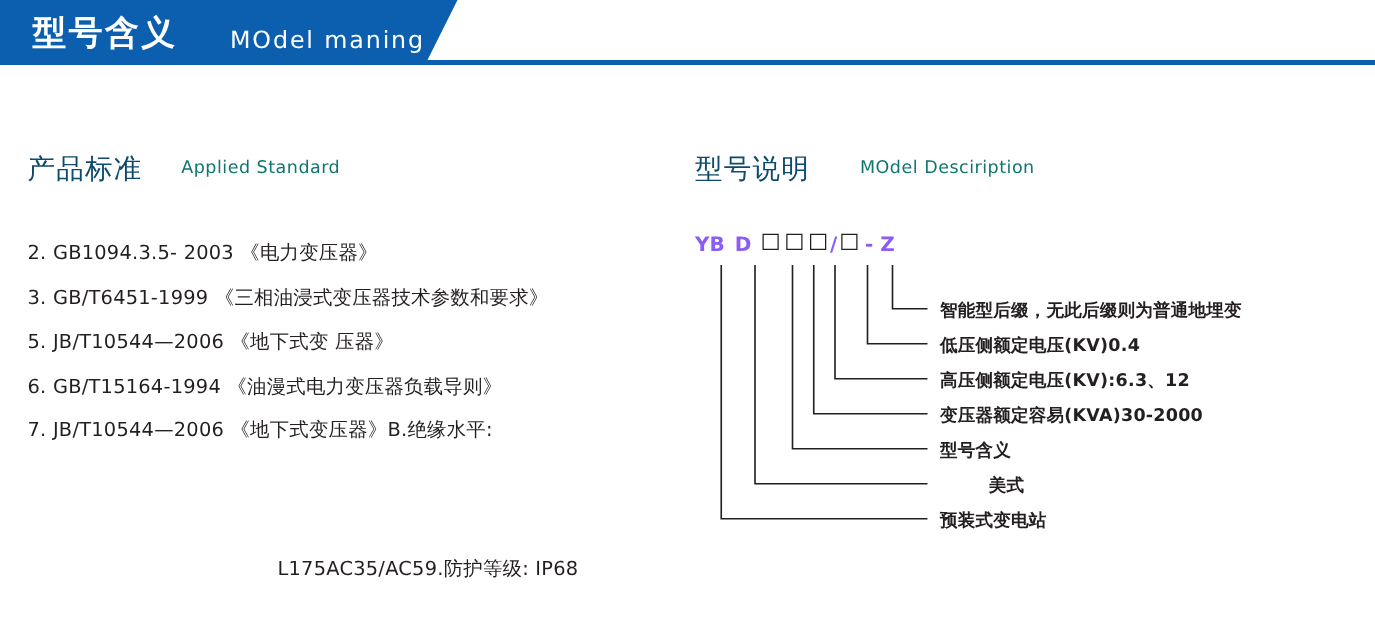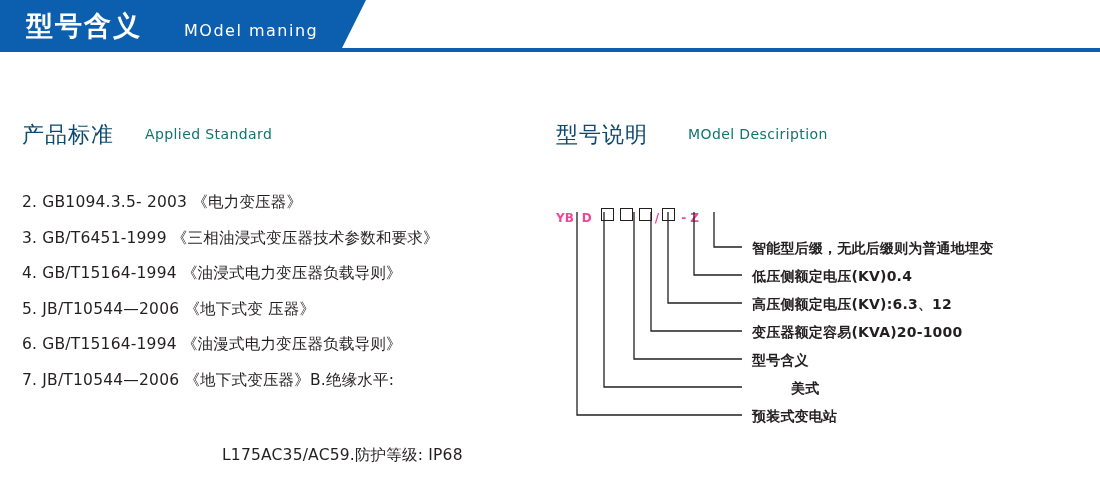--- a/index.html
+++ b/index.html
@@ -28,21 +28,21 @@
     position:absolute;left:0;top:48px;width:1100px;height:4px;
     background:#0b5fae;
   }
   #banner-title-cn{
     position:absolute;left:26px;top:8px;
     color:#ffffff;font-size:27px;font-weight:bold;letter-spacing:2px;
     font-family:"DejaVu Sans", sans-serif;
   }
   #banner-title-en{
     position:absolute;left:184px;top:21px;
-    color:#ffffff;font-size:16px;letter-spacing:1.5px;
+    color:#ffffff;font-size:19px;letter-spacing:1.5px;
     font-family:"DejaVu Sans", sans-serif;
   }
   
   .sec-cn{
     position:absolute;
     color:#0c4a6e;font-size:22px;font-weight:normal;letter-spacing:1px;
   }
   .sec-en{
     position:absolute;
     color:#0f766e;font-size:14px;letter-spacing:.4px;
@@ -60,22 +60,22 @@
     font-size:15.5px;color:#231f20;margin-bottom:14.5px;white-space:nowrap;
     letter-spacing:.2px;
   }
   #std-cont{
     position:absolute;left:222px;top:445px;
     font-size:15.5px;color:#231f20;white-space:nowrap;letter-spacing:.2px;text-align:right;
   }
 
   
   #code-row{
-    position:absolute;left:556px;top:208px;
-    font-size:12px;color:#ec4899;font-weight:bold;
+    position:absolute;left:556px;top:186px;
+    font-size:16px;color:#8b5cf6;font-weight:bold;
     letter-spacing:0;white-space:nowrap;
   }
   #code-row span{display:inline-block;}
   .codebox{
     width:11px;height:11px;border:1.4px solid #231f20;
     display:inline-block;margin:0 3px;vertical-align:1px;
   }
 
   
   #leaders{position:absolute;left:0;top:0;width:1100px;height:497px;pointer-events:none;}
@@ -97,21 +97,20 @@
 </div>
 
 <div class="sec-cn" id="std-title-cn">产品标准</div>
 <div class="sec-en" id="std-title-en">Applied Standard</div>
 <div class="sec-cn" id="type-title-cn">型号说明</div>
 <div class="sec-en" id="type-title-en">MOdel Desciription</div>
 
 <div id="standards-list">
   <div class="std-item">2. GB1094.3.5- 2003 《电力变压器》</div>
   <div class="std-item">3. GB/T6451-1999   《三相油浸式变压器技术参数和要求》</div>
-  <div class="std-item">4. GB/T15164-1994 《油浸式电力变压器负载导则》</div>
   <div class="std-item">5. JB/T10544—2006 《地下式变 压器》</div>
   <div class="std-item">6. GB/T15164-1994 《油漫式电力变压器负载导则》</div>
   <div class="std-item">7. JB/T10544—2006 《地下式变压器》B.绝缘水平:</div>
 </div>
 <div id="std-cont">L175AC35/AC59.防护等级: IP68</div>
 
 <div id="code-row">
   <span>YB</span><span style="width:8px"></span><span>D</span><span style="width:6px"></span><span class="codebox"></span><span class="codebox"></span><span class="codebox"></span><span>/</span><span class="codebox"></span><span style="width:3px"></span><span>- Z</span>
 </div>
 
@@ -128,16 +127,16 @@
   <path d="M634,212 L634,359 L742,359" stroke="#231f20" stroke-width="1.3" fill="none"></path>
 
   <path d="M604,212 L604,387 L742,387" stroke="#231f20" stroke-width="1.3" fill="none"></path>
 
   <path d="M577,212 L577,415 L742,415" stroke="#231f20" stroke-width="1.3" fill="none"></path>
 </svg>
 
 <div class="desc" style="left:752px;top:240px;">智能型后缀，无此后缀则为普通地埋变</div>
 <div class="desc" style="left:752px;top:268px;">低压侧额定电压(KV)0.4</div>
 <div class="desc" style="left:752px;top:296px;">高压侧额定电压(KV):6.3、12</div>
-<div class="desc" style="left:752px;top:324px;">变压器额定容易(KVA)20-1000</div>
+<div class="desc" style="left:752px;top:324px;">变压器额定容易(KVA)30-2000</div>
 <div class="desc" style="left:752px;top:352px;">型号含义</div>
 <div class="desc" style="left:752px;top:380px;margin-left:39px;">美式</div>
 <div class="desc" style="left:752px;top:408px;">预装式变电站</div>
 
 </body></html>

